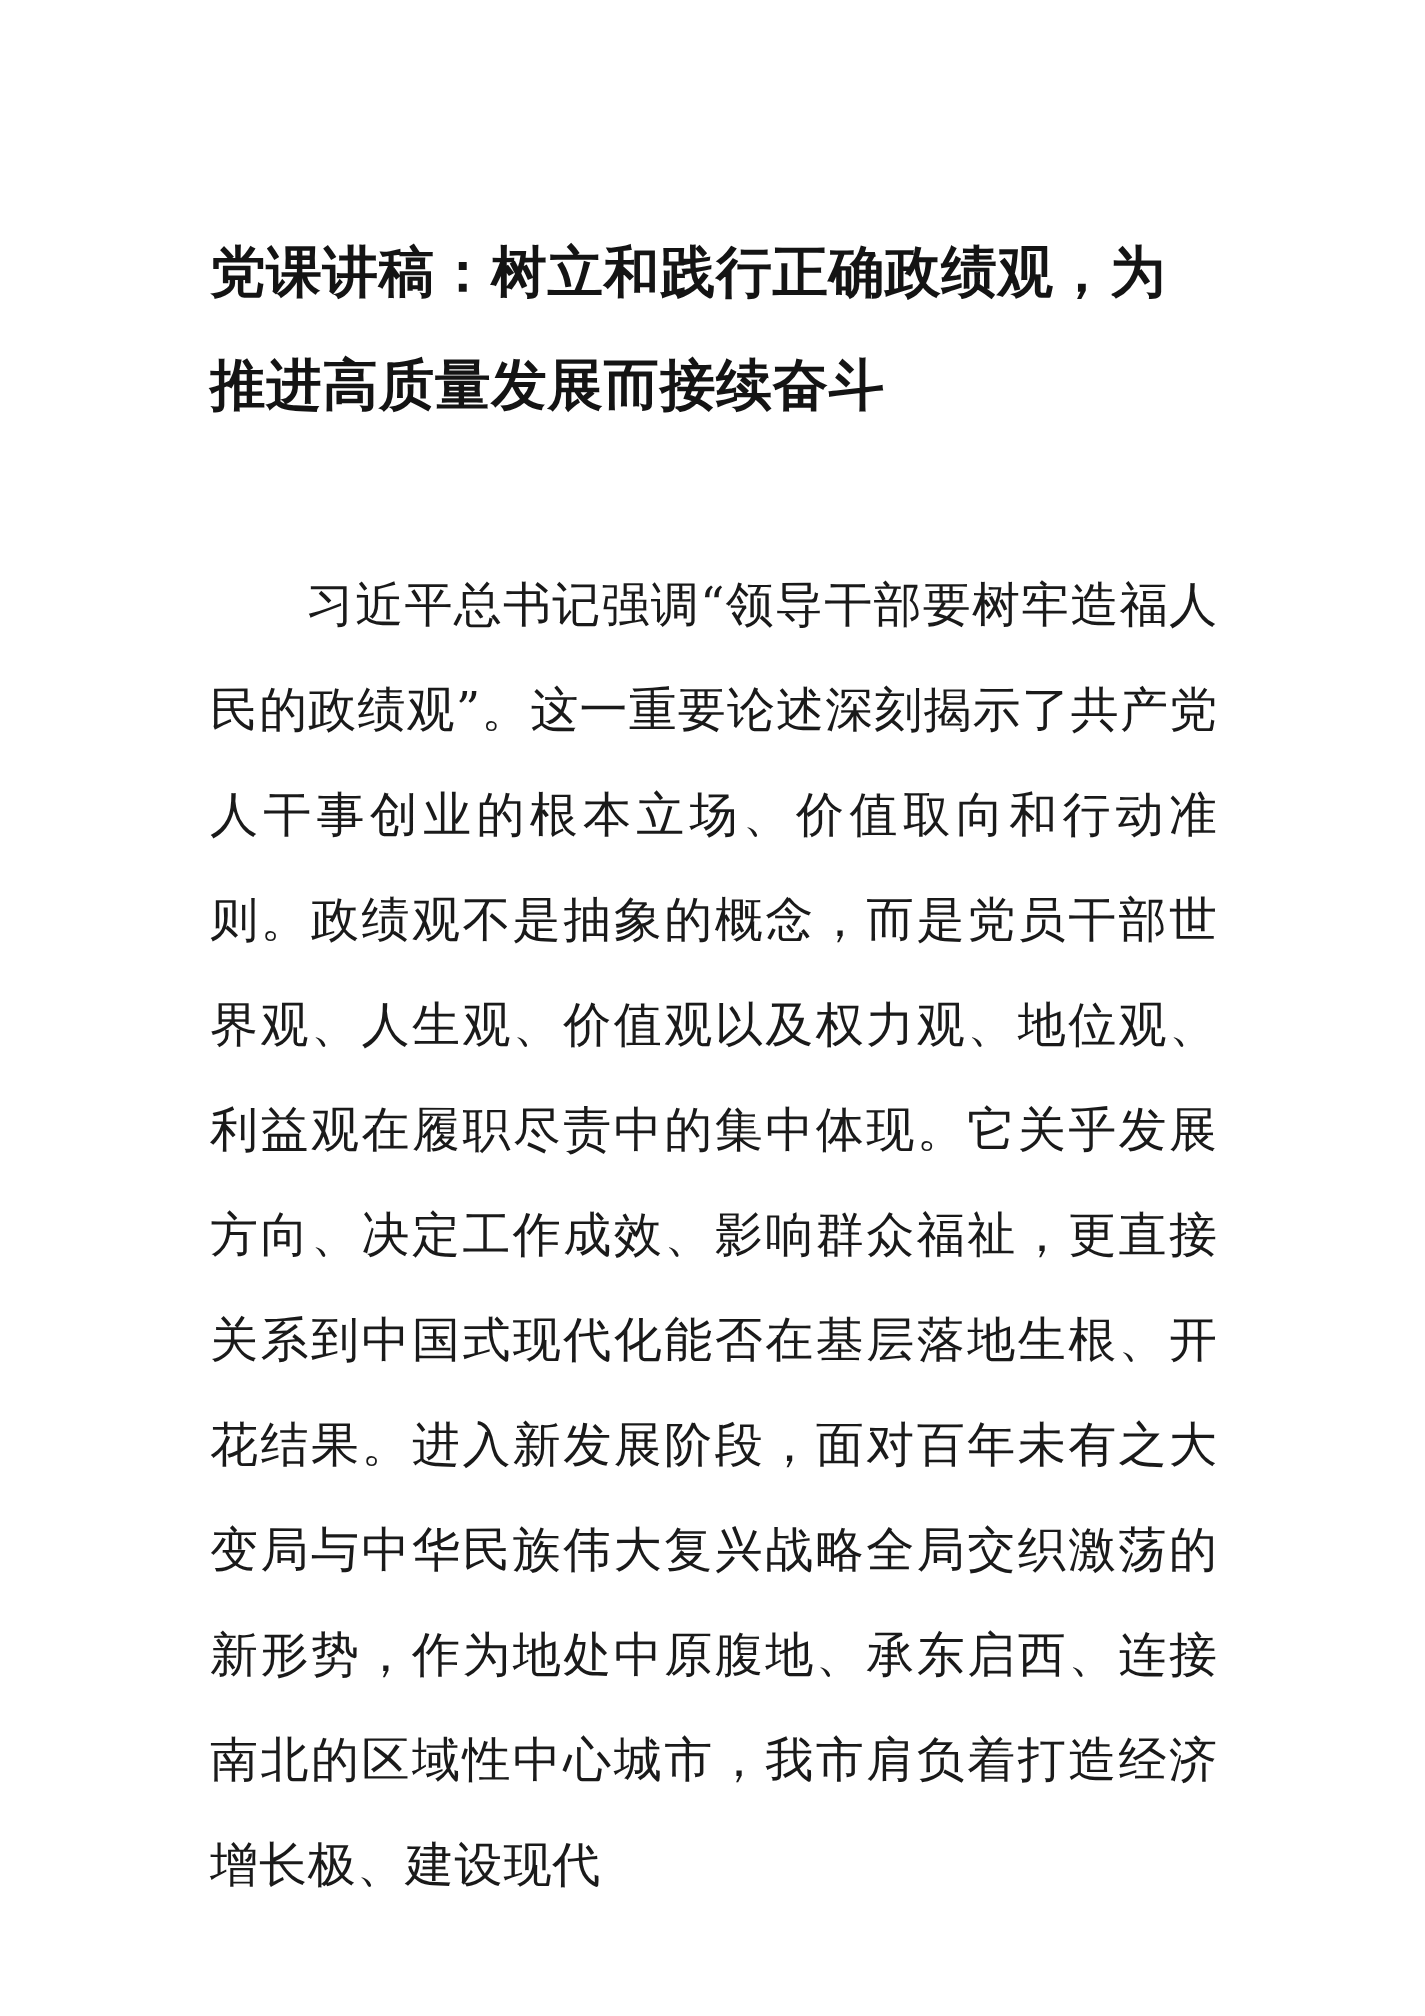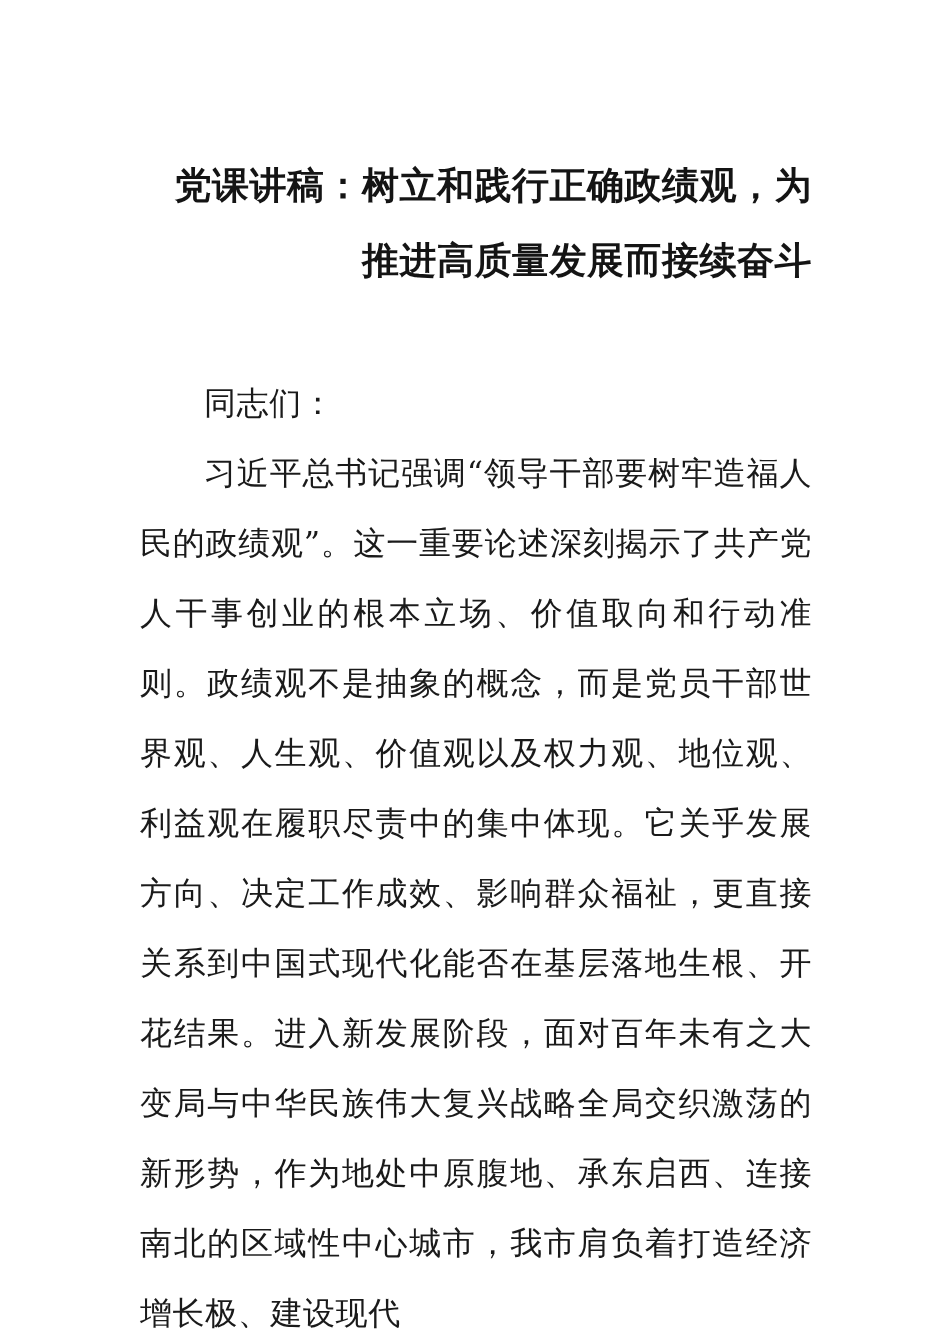--- a/index.html
+++ b/index.html
@@ -25,26 +25,26 @@
     background: #ffffff;
     position: relative;
   }
 
   
   .doc-title {
     position: absolute;
     left: 140px;
     top: 148px;
     width: 672px;
-    font-family: Liberation Serif, serif;
+    font-family: Liberation Mono, monospace;
     font-weight: 700;
     font-size: 37px;
     line-height: 75px;
     letter-spacing: 0.5px;
-    text-align: right;
+    text-align: left;
     color: #141414;
     white-space: pre-wrap;
     word-break: break-all;
   }
 
   
   .body-block {
     position: absolute;
     left: 140px;
     top: 368px;
@@ -71,19 +71,18 @@
 </style>
 </head>
 <body>
 
 <div class="page">
 
   <div class="doc-title">党课讲稿：树立和践行正确政绩观，为推进高质量发展而接续奋斗</div>
 
   <div class="body-block">
 
-    <p class="para">同志们：</p>
 
     <p class="para">习近平总书记强调“领导干部要树牢造福人民的政绩观”。这一重要论述深刻揭示了共产党人干事创业的根本立场、价值取向和行动准则。政绩观不是抽象的概念，而是党员干部世界观、人生观、价值观以及权力观、地位观、利益观在履职尽责中的集中体现。它关乎发展方向、决定工作成效、影响群众福祉，更直接关系到中国式现代化能否在基层落地生根、开花结果。进入新发展阶段，面对百年未有之大变局与中华民族伟大复兴战略全局交织激荡的新形势，作为地处中原腹地、承东启西、连接南北的区域性中心城市，我市肩负着打造经济增长极、建设现代</p>
 
   </div>
 
 </div>
 
 </body></html>

